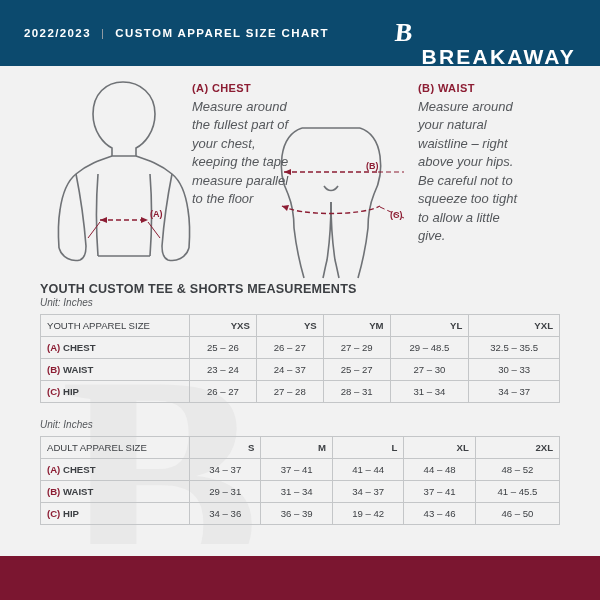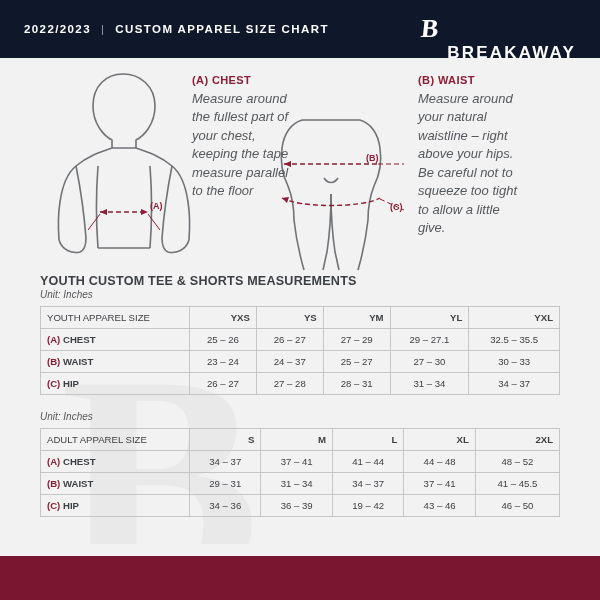--- a/index.html
+++ b/index.html
@@ -34,23 +34,23 @@
     line-height: 1;
     user-select: none;
     z-index: 0;
   }
   .content {
     position: relative;
     z-index: 1;
   }
   
   .header {
-    background: #0f172a;
+    background: #0c4a6e;
     color: #ffffff;
-    height: 58px;
+    height: 66px;
     display: flex;
     align-items: center;
     padding: 0 24px;
     box-sizing: border-box;
   }
   .header-left {
     display: flex;
     align-items: center;
     font-size: 11.5px;
     font-weight: bold;
@@ -70,21 +70,21 @@
   }
   .brand-mark {
     font-family: "Liberation Serif", serif;
     font-size: 26px;
     font-weight: bold;
     line-height: 1;
     color: #ffffff;
     transform: skewX(-6deg);
   }
   .brand-name {
-    font-size: 17px;
+    font-size: 21px;
     font-weight: bold;
     letter-spacing: 2.2px;
     margin-top: 48px;
   }
   
   .diagram {
     position: relative;
     height: 212px;
     margin: 4px 0 0 0;
   }
@@ -289,21 +289,21 @@
             <th class="size-col">YL</th>
             <th class="size-col">YXL</th>
           </tr>
         </thead>
         <tbody>
           <tr>
             <td class="first"><span class="code">(A)</span> <span class="rowlabel">CHEST</span></td>
             <td>25 – 26</td>
             <td>26 – 27</td>
             <td>27 – 29</td>
-            <td>29 – 27.1</td>
+            <td>29 – 48.5</td>
             <td>32.5 – 35.5</td>
           </tr>
           <tr>
             <td class="first"><span class="code">(B)</span> <span class="rowlabel">WAIST</span></td>
             <td>23 – 24</td>
             <td>24 – 37</td>
             <td>25 – 27</td>
             <td>27 – 30</td>
             <td>30 – 33</td>
           </tr>

